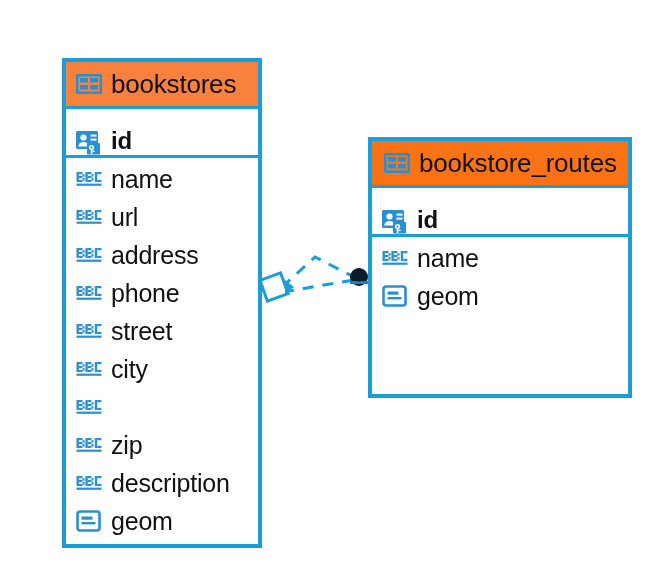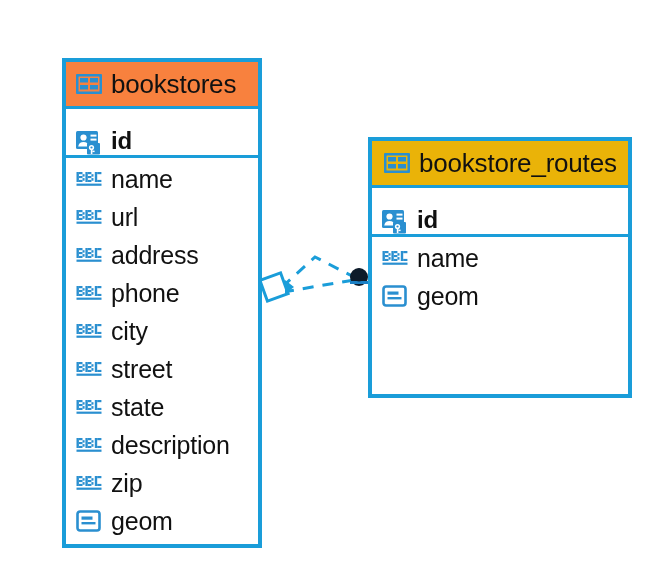--- a/index.html
+++ b/index.html
@@ -21,21 +21,21 @@
 
   .entity-header{
     display:flex;align-items:center;
     gap:9px;
     padding:0 10px;
     height:47px;
     box-sizing:border-box;
     border-bottom:3px solid #1a9dd9;
   }
   .entity-header.orange{background:#f8813e;}
-  .entity-header.gray{background:#eab308;padding-left:12px;}
+  .entity-header.gray{background:#f97316;padding-left:12px;}
   .entity-title{
     font-size:26px;
     color:#111111;
     letter-spacing:-0.2px;
     white-space:nowrap;
   }
 
   .pk-section{border-bottom:3px solid #1a9dd9;}
 
   .field-row{
@@ -226,20 +226,44 @@
             <rect x="15.4" y="3.2" width="2.1" height="2.4"></rect>
               <rect x="11.8" y="5" width="3.6" height="2.1"></rect>
             <rect x="15.4" y="7.1" width="2.1" height="2.6"></rect>
               <rect x="11.8" y="8.9" width="3.6" height="2.1"></rect>
             <rect x="18.8" y="1" width="2.4" height="10"></rect>
               <rect x="21.2" y="1" width="4.2" height="2.2"></rect>
             <rect x="21.2" y="8.9" width="4.2" height="2.1"></rect>
             <rect x="0.5" y="12.6" width="25" height="2.2"></rect>
           </g>
         </svg>
+        <span class="field-label">street</span>
+      </div>
+
+      <div class="field-row">
+        <svg class="icon" width="26" height="16" viewBox="0 0 26 16">
+          <g fill="#2a8fd0">
+            <rect x="0.5" y="1" width="2.4" height="10"></rect>
+              <rect x="2.9" y="1" width="3.6" height="2.2"></rect>
+            <rect x="6.5" y="3.2" width="2.1" height="2.4"></rect>
+              <rect x="2.9" y="5" width="3.6" height="2.1"></rect>
+            <rect x="6.5" y="7.1" width="2.1" height="2.6"></rect>
+              <rect x="2.9" y="8.9" width="3.6" height="2.1"></rect>
+            <rect x="9.4" y="1" width="2.4" height="10"></rect>
+              <rect x="11.8" y="1" width="3.6" height="2.2"></rect>
+            <rect x="15.4" y="3.2" width="2.1" height="2.4"></rect>
+              <rect x="11.8" y="5" width="3.6" height="2.1"></rect>
+            <rect x="15.4" y="7.1" width="2.1" height="2.6"></rect>
+              <rect x="11.8" y="8.9" width="3.6" height="2.1"></rect>
+            <rect x="18.8" y="1" width="2.4" height="10"></rect>
+              <rect x="21.2" y="1" width="4.2" height="2.2"></rect>
+            <rect x="21.2" y="8.9" width="4.2" height="2.1"></rect>
+            <rect x="0.5" y="12.6" width="25" height="2.2"></rect>
+          </g>
+        </svg>
         <span class="field-label">city</span>
       </div>
 
       <div class="field-row">
         <svg class="icon" width="26" height="16" viewBox="0 0 26 16">
           <g fill="#2a8fd0">
             <rect x="0.5" y="1" width="2.4" height="10"></rect>
               <rect x="2.9" y="1" width="3.6" height="2.2"></rect>
             <rect x="6.5" y="3.2" width="2.1" height="2.4"></rect>
               <rect x="2.9" y="5" width="3.6" height="2.1"></rect>
@@ -250,45 +274,44 @@
             <rect x="15.4" y="3.2" width="2.1" height="2.4"></rect>
               <rect x="11.8" y="5" width="3.6" height="2.1"></rect>
             <rect x="15.4" y="7.1" width="2.1" height="2.6"></rect>
               <rect x="11.8" y="8.9" width="3.6" height="2.1"></rect>
             <rect x="18.8" y="1" width="2.4" height="10"></rect>
               <rect x="21.2" y="1" width="4.2" height="2.2"></rect>
             <rect x="21.2" y="8.9" width="4.2" height="2.1"></rect>
             <rect x="0.5" y="12.6" width="25" height="2.2"></rect>
           </g>
         </svg>
-        <span class="field-label">street</span>
-      </div>
-
-      <div class="field-row">
-        <svg class="icon" width="26" height="16" viewBox="0 0 26 16">
-          <g fill="#2a8fd0">
-            <rect x="0.5" y="1" width="2.4" height="10"></rect>
-              <rect x="2.9" y="1" width="3.6" height="2.2"></rect>
-            <rect x="6.5" y="3.2" width="2.1" height="2.4"></rect>
-              <rect x="2.9" y="5" width="3.6" height="2.1"></rect>
-            <rect x="6.5" y="7.1" width="2.1" height="2.6"></rect>
-              <rect x="2.9" y="8.9" width="3.6" height="2.1"></rect>
-            <rect x="9.4" y="1" width="2.4" height="10"></rect>
-              <rect x="11.8" y="1" width="3.6" height="2.2"></rect>
-            <rect x="15.4" y="3.2" width="2.1" height="2.4"></rect>
-              <rect x="11.8" y="5" width="3.6" height="2.1"></rect>
-            <rect x="15.4" y="7.1" width="2.1" height="2.6"></rect>
-              <rect x="11.8" y="8.9" width="3.6" height="2.1"></rect>
-            <rect x="18.8" y="1" width="2.4" height="10"></rect>
-              <rect x="21.2" y="1" width="4.2" height="2.2"></rect>
-            <rect x="21.2" y="8.9" width="4.2" height="2.1"></rect>
-            <rect x="0.5" y="12.6" width="25" height="2.2"></rect>
-          </g>
-        </svg>
-        <span class="field-label">state</span>
+      </div>
+
+      <div class="field-row">
+        <svg class="icon" width="26" height="16" viewBox="0 0 26 16">
+          <g fill="#2a8fd0">
+            <rect x="0.5" y="1" width="2.4" height="10"></rect>
+              <rect x="2.9" y="1" width="3.6" height="2.2"></rect>
+            <rect x="6.5" y="3.2" width="2.1" height="2.4"></rect>
+              <rect x="2.9" y="5" width="3.6" height="2.1"></rect>
+            <rect x="6.5" y="7.1" width="2.1" height="2.6"></rect>
+              <rect x="2.9" y="8.9" width="3.6" height="2.1"></rect>
+            <rect x="9.4" y="1" width="2.4" height="10"></rect>
+              <rect x="11.8" y="1" width="3.6" height="2.2"></rect>
+            <rect x="15.4" y="3.2" width="2.1" height="2.4"></rect>
+              <rect x="11.8" y="5" width="3.6" height="2.1"></rect>
+            <rect x="15.4" y="7.1" width="2.1" height="2.6"></rect>
+              <rect x="11.8" y="8.9" width="3.6" height="2.1"></rect>
+            <rect x="18.8" y="1" width="2.4" height="10"></rect>
+              <rect x="21.2" y="1" width="4.2" height="2.2"></rect>
+            <rect x="21.2" y="8.9" width="4.2" height="2.1"></rect>
+            <rect x="0.5" y="12.6" width="25" height="2.2"></rect>
+          </g>
+        </svg>
+        <span class="field-label">zip</span>
       </div>
 
       <div class="field-row">
         <svg class="icon" width="26" height="16" viewBox="0 0 26 16">
           <g fill="#2a8fd0">
             <rect x="0.5" y="1" width="2.4" height="10"></rect>
               <rect x="2.9" y="1" width="3.6" height="2.2"></rect>
             <rect x="6.5" y="3.2" width="2.1" height="2.4"></rect>
               <rect x="2.9" y="5" width="3.6" height="2.1"></rect>
             <rect x="6.5" y="7.1" width="2.1" height="2.6"></rect>
@@ -299,44 +322,20 @@
               <rect x="11.8" y="5" width="3.6" height="2.1"></rect>
             <rect x="15.4" y="7.1" width="2.1" height="2.6"></rect>
               <rect x="11.8" y="8.9" width="3.6" height="2.1"></rect>
             <rect x="18.8" y="1" width="2.4" height="10"></rect>
               <rect x="21.2" y="1" width="4.2" height="2.2"></rect>
             <rect x="21.2" y="8.9" width="4.2" height="2.1"></rect>
             <rect x="0.5" y="12.6" width="25" height="2.2"></rect>
           </g>
         </svg>
         <span class="field-label">description</span>
-      </div>
-
-      <div class="field-row">
-        <svg class="icon" width="26" height="16" viewBox="0 0 26 16">
-          <g fill="#2a8fd0">
-            <rect x="0.5" y="1" width="2.4" height="10"></rect>
-              <rect x="2.9" y="1" width="3.6" height="2.2"></rect>
-            <rect x="6.5" y="3.2" width="2.1" height="2.4"></rect>
-              <rect x="2.9" y="5" width="3.6" height="2.1"></rect>
-            <rect x="6.5" y="7.1" width="2.1" height="2.6"></rect>
-              <rect x="2.9" y="8.9" width="3.6" height="2.1"></rect>
-            <rect x="9.4" y="1" width="2.4" height="10"></rect>
-              <rect x="11.8" y="1" width="3.6" height="2.2"></rect>
-            <rect x="15.4" y="3.2" width="2.1" height="2.4"></rect>
-              <rect x="11.8" y="5" width="3.6" height="2.1"></rect>
-            <rect x="15.4" y="7.1" width="2.1" height="2.6"></rect>
-              <rect x="11.8" y="8.9" width="3.6" height="2.1"></rect>
-            <rect x="18.8" y="1" width="2.4" height="10"></rect>
-              <rect x="21.2" y="1" width="4.2" height="2.2"></rect>
-            <rect x="21.2" y="8.9" width="4.2" height="2.1"></rect>
-            <rect x="0.5" y="12.6" width="25" height="2.2"></rect>
-          </g>
-        </svg>
-        <span class="field-label">zip</span>
       </div>
 
       <div class="field-row">
         <svg class="icon" width="26" height="22" viewBox="0 0 26 22">
           <rect x="1.5" y="1.5" width="22" height="19" rx="2.5" fill="#ffffff" stroke="#2a8fd0" stroke-width="2.6"></rect>
           <rect x="5.5" y="6.5" width="11" height="3.2" fill="#2a8fd0"></rect>
           <rect x="5.5" y="12" width="14" height="2.4" fill="#2a8fd0"></rect>
         </svg>
         <span class="field-label">geom</span>
       </div>

